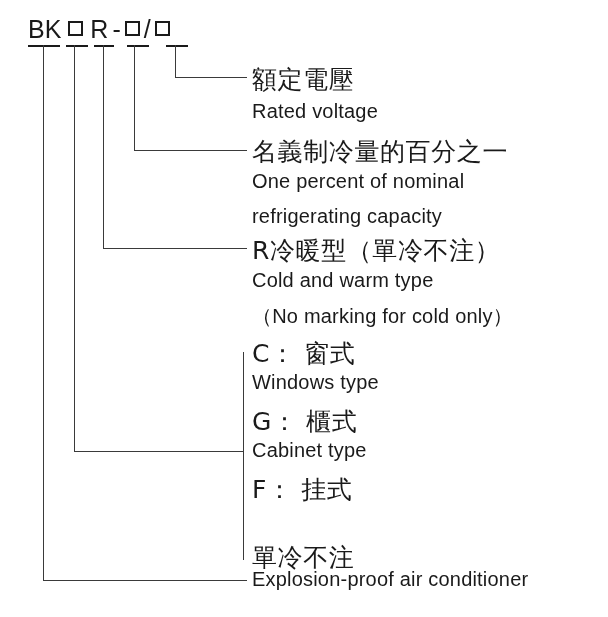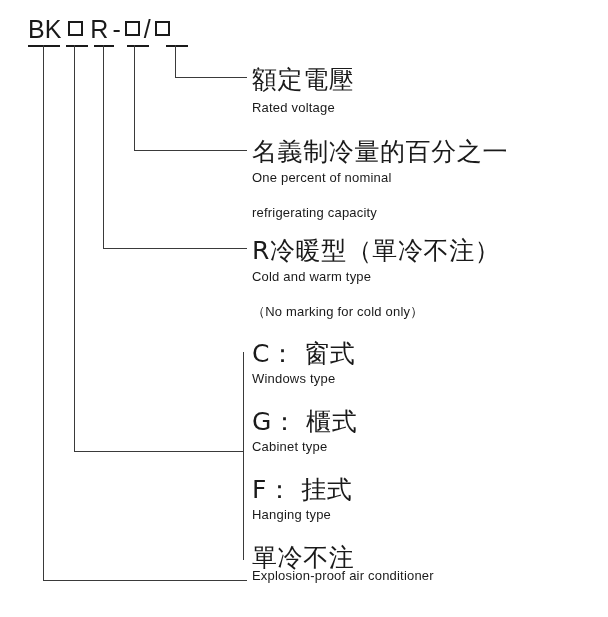--- a/index.html
+++ b/index.html
@@ -61,21 +61,21 @@
   }
 
   
   .txt{
     position:absolute;
     left:252px;
     white-space:nowrap;
     color:#1a1a1a;
   }
   .txt.en{
-    font-size:13px;
+    font-size:20px;
     letter-spacing:.2px;
     font-family:"Liberation Sans","DejaVu Sans",sans-serif;
   }
   .txt.cnlead{
     font-size:25px;
     letter-spacing:.6px;
     font-family:"DejaVu Sans","Liberation Sans",sans-serif;
   }
 </style>
 </head>
@@ -121,18 +121,17 @@
   <div class="txt en" style="top:269px;">Cold and warm type</div>
   <div class="txt en" style="top:303px;">（No marking for cold only）</div>
 
   <div class="txt en" style="top:371px;">Windows type</div>
   <div class="txt cnlead" style="top:337px;">C： 窗式</div>
 
   <div class="txt en" style="top:439px;">Cabinet type</div>
   <div class="txt cnlead" style="top:405px;">G： 櫃式</div>
 
   <div class="txt cnlead" style="top:473px;text-align:right;">F： 挂式</div>
-  <div class="txt en" style="top:507px;">Hanging type</div>
 
   <div class="txt cnlead" style="top:541px;">單冷不注</div>
   <div class="txt en" style="top:568px;">Explosion-proof air conditioner</div>
 
 </div>
 
 </body></html>

